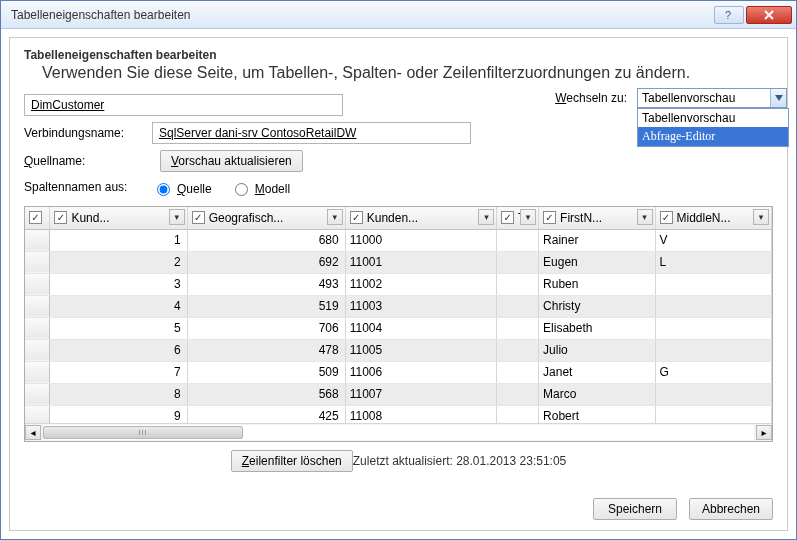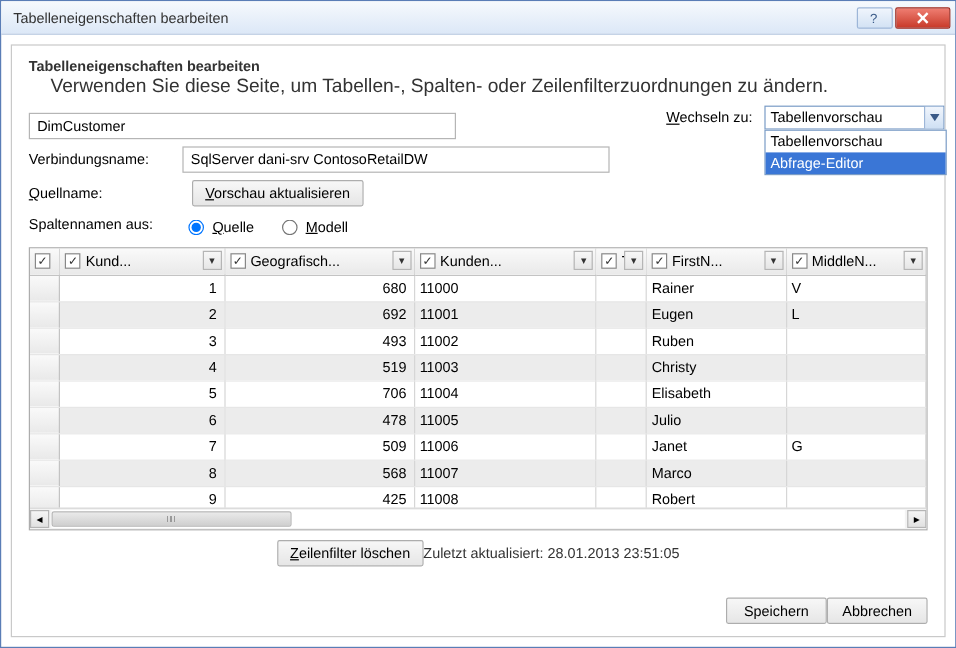--- a/index.html
+++ b/index.html
@@ -57,21 +57,21 @@
   .form-area { padding: 6px 14px 4px; }
   .form-row { display:flex; align-items:center; margin-bottom:6px; }
   .form-row .lbl { width:128px; }
   .form-row input[type=text], .form-row .select {
     height: 22px;
     border: 1px solid #b5b5b5;
     padding: 2px 6px;
     font: inherit;
     background:#fff;
   }
-  .form-row input.wide { width: 356px; }
+  .form-row input.wide { width: 319px; text-decoration: underline; }
   .select {
     width: 190px;
     display:flex;
     align-items:center;
     justify-content:space-between;
     padding-right:2px;
   }
   .dd-btn {
     width:16px; height:16px; border:1px solid #adadad;
     background:linear-gradient(#f5f5f5,#e1e1e1);
@@ -121,20 +121,21 @@
     border:1px solid #7a9cc6;
     background:#fff;
     z-index:10;
   }
   .dropdown-list .item{
     padding:2px 4px;
   }
   .dropdown-list .item.sel{
     background:#3a76d6;
     color:#fff;
+    font-family:Liberation Serif, serif;
   }
   
   .grid {
     margin: 0 14px;
     border:1px solid #adadad;
     height: 236px;
     overflow:hidden;
     position:relative;
     background:#fff;
   }
@@ -210,21 +211,21 @@
     display:flex;align-items:center;justify-content:center;font-size:10px;
   }
   .hscroll .arrow.left{left:0;}
   .hscroll .arrow.right{right:0;}
   
   .footer1{
     display:flex; justify-content:center; align-items:center;
     padding:8px 14px 4px;
   }
   .footer2{
-    display:flex; justify-content:flex-end; gap:0;
+    display:flex; justify-content:flex-end; gap:12px;
     padding:6px 14px 10px;
     border-top:1px solid transparent;
   }
   .status{ color:#333; }
   .u { text-decoration: underline; }
 </style>
 </head>
 <body>
 
 <div class="titlebar">

